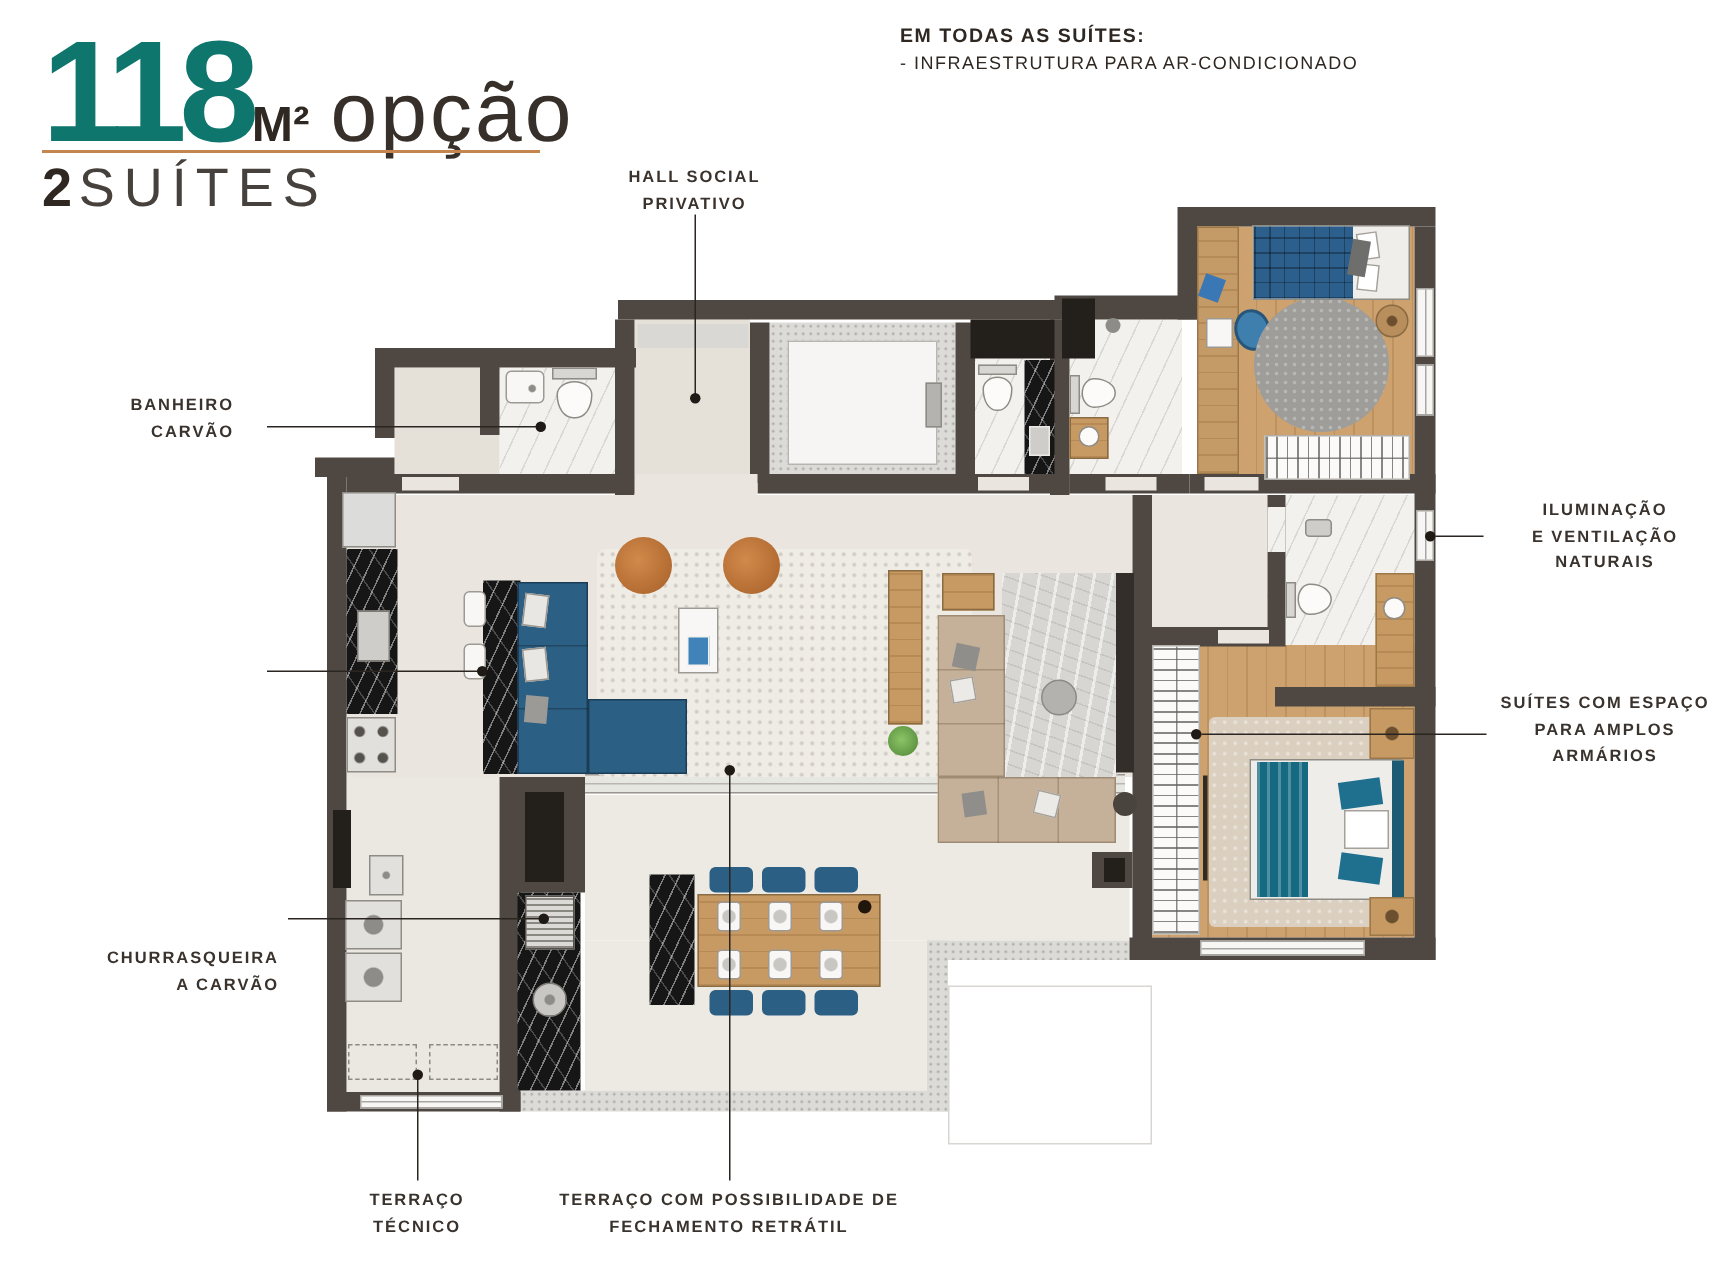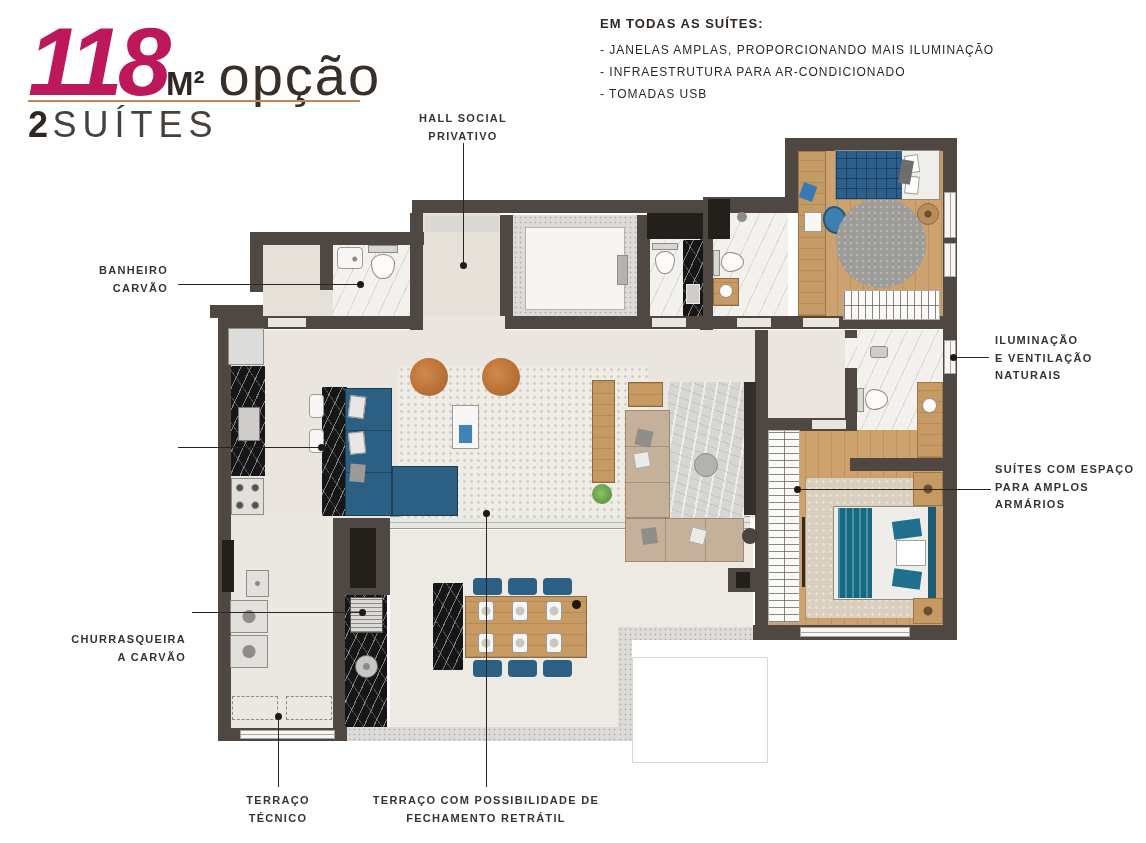--- a/index.html
+++ b/index.html
@@ -28,24 +28,24 @@
   .winv{background:#f7f6f4;border:1px solid #a9a6a1;box-sizing:border-box;background-image:linear-gradient(#a9a6a1,#a9a6a1);background-size:1px 100%;background-position:center;background-repeat:no-repeat;}
   .dash{border:1px dashed #8d8a85;box-sizing:border-box;}
   .bluesofa{background:#2c5f84;box-shadow:inset 0 0 0 1px rgba(0,0,0,.35);}
   .beigesofa{background:#c5b199;box-shadow:inset 0 0 0 1px rgba(90,70,45,.35);}
   .closetH{background:#fbfaf8;border:1px solid #b2afaa;box-sizing:border-box;background-image:repeating-linear-gradient(90deg,rgba(95,95,92,.75) 0 1px,transparent 1px 7px),linear-gradient(#8a8884,#8a8884);background-size:100% 100%,100% 1px;background-position:0 0,center;background-repeat:repeat,no-repeat;}
   .closetV{background:#fbfaf8;border:1px solid #b2afaa;box-sizing:border-box;background-image:repeating:linear-gradient;background-image:repeating-linear-gradient(0deg,rgba(95,95,92,.75) 0 1px,transparent 1px 7px),linear-gradient(#8a8884,#8a8884);background-size:100% 100%,1px 100%;background-position:0 0,center;background-repeat:repeat,no-repeat;}
   .grill{background:#dcdad6;border:1px solid #55504b;box-sizing:border-box;background-image:repeating-linear-gradient(0deg,#8b8781 0 1px,transparent 1px 4px);}
   
   .lead{background:#2b2521;}
   .dot{width:7px;height:7px;border-radius:50%;background:#1f1a15;}
-  .callout{font-size:11px;font-weight:700;letter-spacing:1.3px;color:#3a332d;line-height:1.6;}
+  .callout{font-size:11px;font-weight:700;letter-spacing:1.3px;color:#3a332d;line-height:1.6;text-align:center;}
   .rt{text-align:right;} .ct{text-align:center;}
   
-  .t-big{font-size:96px;font-weight:700;color:#be185d;letter-spacing:-5px;line-height:1;font-style:italic;}
+  .t-big{font-size:96px;font-weight:700;color:#0f766e;letter-spacing:-5px;line-height:1;}
   .t-unit{font-size:33px;font-weight:700;color:#2f2721;letter-spacing:0;}
   .t-opcao{font-size:56px;font-weight:400;color:#37302a;letter-spacing:2px;}
   .t-rule{background:#c4854f;height:2px;}
   .t-n2{font-size:36px;font-weight:700;color:#2f2721;}
   .t-suites{font-size:36px;font-weight:400;color:#46413c;letter-spacing:6px;}
   .feat-h{font-size:13px;font-weight:700;letter-spacing:1px;color:#2f2721;}
   .feat-i{font-size:12px;font-weight:500;letter-spacing:1px;color:#2f2721;line-height:22px;}
 </style>
 </head>
 <body>
@@ -55,23 +55,21 @@
   <div class="a" style="left:28px;top:14px;white-space:nowrap;">
     <span class="t-big">118</span><span class="t-unit">M²</span><span class="t-opcao" style="margin-left:14px;">opção</span>
   </div>
   <div class="a t-rule" style="left:28px;top:100px;width:332px;"></div>
   <div class="a" style="left:28px;top:104px;white-space:nowrap;">
     <span class="t-n2">2</span>
     <span class="t-suites">SUÍTES</span>
   </div>
   <div class="a" style="left:600px;top:16px;">
     <div class="feat-h">EM TODAS AS SUÍTES:</div>
-    <div class="feat-i" style="margin-top:8px;">- JANELAS AMPLAS, PROPORCIONANDO MAIS ILUMINAÇÃO</div>
     <div class="feat-i">- INFRAESTRUTURA PARA AR-CONDICIONADO</div>
-    <div class="feat-i">- TOMADAS USB</div>
   </div>
 
   <div class="a beige" style="left:263px;top:245px;width:57px;height:71px;"></div>
   <div class="a marble" style="left:333px;top:245px;width:77px;height:71px;"></div>
   <div class="a beige" style="left:423px;top:213px;width:77px;height:117px;"></div>
   <div class="a" style="left:425px;top:216px;width:74px;height:16px;background:#d9d8d4;"></div>
   <div class="a speck" style="left:513px;top:215px;width:124px;height:107px;"></div>
   <div class="a" style="left:525px;top:227px;width:100px;height:83px;background:#f6f5f3;border:1px solid #b7b5b1;box-sizing:border-box;"></div>
   <div class="a" style="left:617px;top:255px;width:11px;height:30px;background:#b5b3af;border:1px solid #8f8c86;box-sizing:border-box;"></div>
   <div class="a marble" style="left:650px;top:239px;width:53px;height:77px;"></div>
@@ -260,21 +258,21 @@
   <div class="a dot" style="left:359px;top:609px;"></div>
   <div class="a lead" style="left:278px;top:719px;width:1px;height:68px;"></div>
   <div class="a dot" style="left:275px;top:713px;"></div>
   <div class="a lead" style="left:486px;top:515px;width:1px;height:272px;"></div>
   <div class="a dot" style="left:483px;top:510px;"></div>
 
   <div class="a callout ct" style="left:380px;top:110px;width:166px;">
     <div>HALL SOCIAL</div>
     <div>PRIVATIVO</div>
   </div>
-  <div class="a callout rt" style="left:36px;top:262px;width:132px;">
+  <div class="a callout rt" style="left:24px;top:262px;width:132px;">
     <div>BANHEIRO</div>
     <div>CARVÃO</div>
   </div>
   <div class="a callout" style="left:995px;top:332px;width:150px;">
     <div>ILUMINAÇÃO</div>
     <div>E VENTILAÇÃO</div>
     <div>NATURAIS</div>
   </div>
   <div class="a callout" style="left:995px;top:461px;width:150px;">
     <div>SUÍTES COM ESPAÇO</div>

